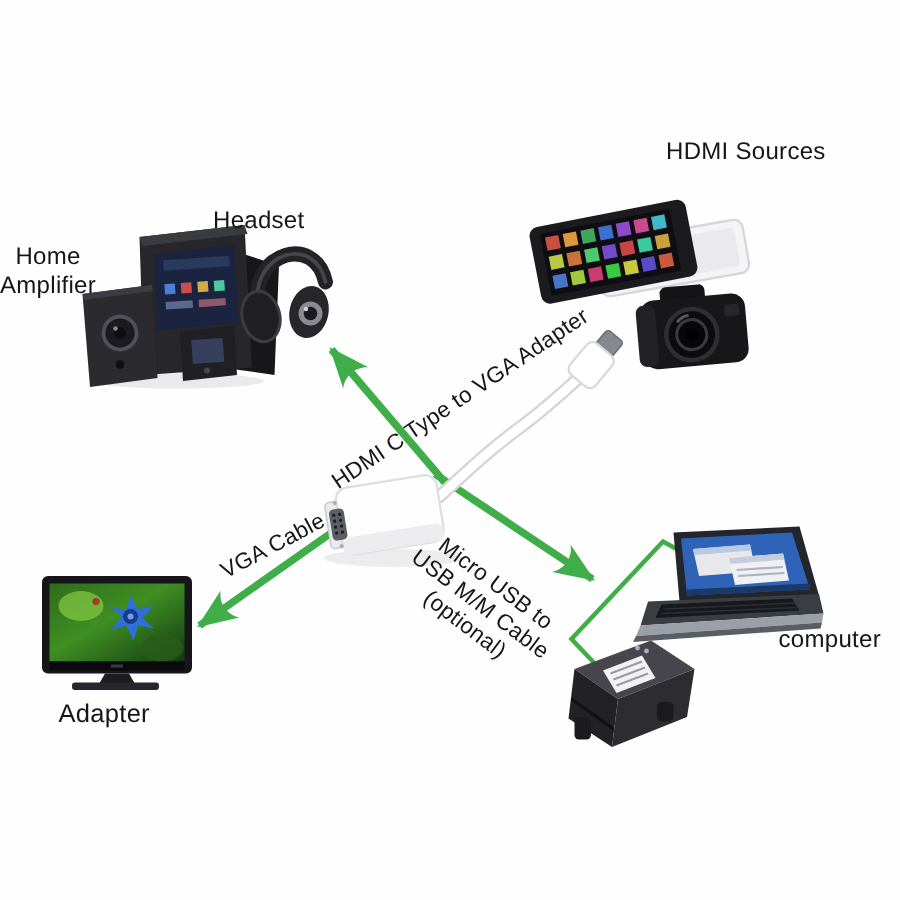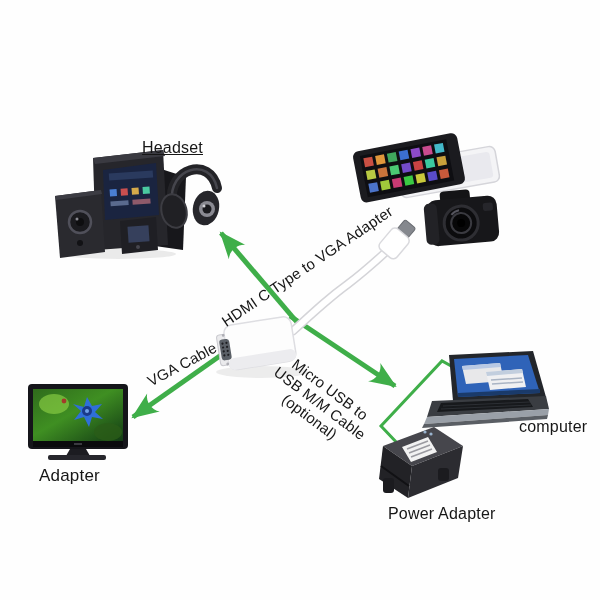--- a/index.html
+++ b/index.html
@@ -8,21 +8,21 @@
     font-family:"Liberation Sans", sans-serif;overflow:hidden;
   }
   #scene{position:absolute;left:0;top:0;}
   .label{
     position:absolute;color:#161616;font-size:16px;line-height:19px;
     white-space:pre-line;letter-spacing:.2px;
   }
   .label.center{text-align:center;}
   .rot{transform-origin:center center;white-space:pre-line;}
   #label-home-amplifier{left:0px;top:162px;width:64px;text-align:center;}
-  #label-headset{left:142px;top:138px;text-decoration:underline;}
+  #label-headset{left:142px;top:138px;}
   #label-hdmi-sources{left:444px;top:92px;}
   #label-display{left:39px;top:466px;font-size:17px;}
   #label-computer{left:519px;top:417px;font-size:16px;}
   #label-power-adapter{left:388px;top:504px;}
   #label-adapter-cable{
     left:307px;top:266px;font-size:15px;white-space:nowrap;
     transform:translate(-50%,-50%) rotate(-34deg);
   }
   #label-vga-cable{
     left:182px;top:364px;font-size:15px;white-space:nowrap;
@@ -211,23 +211,25 @@
         <circle cx="223" cy="346" r="1.1" fill="#1e1e22"></circle>
           <circle cx="227" cy="346" r="1.1" fill="#1e1e22"></circle>
         <circle cx="223" cy="350" r="1.1" fill="#1e1e22"></circle>
           <circle cx="227" cy="350" r="1.1" fill="#1e1e22"></circle>
         <circle cx="225" cy="330" r="1.4" fill="#aeaeb4"></circle>
         <circle cx="225" cy="359" r="1.4" fill="#aeaeb4"></circle>
       </g>
     </g>
   </svg>
 
+  <div class="label center" id="label-home-amplifier">Home
+Amplifier</div>
   <div class="label" id="label-headset">Headset</div>
+  <div class="label" id="label-hdmi-sources">HDMI Sources</div>
   <div class="label" id="label-display">Adapter</div>
   <div class="label" id="label-computer">computer</div>
-  <div class="label" id="label-power-adapter">Power Adapter</div>
 
   <div class="label rot" id="label-adapter-cable">HDMI C Type to VGA Adapter</div>
   <div class="label rot" id="label-vga-cable">VGA Cable</div>
   <div class="label rot center" id="label-micro-usb">Micro USB to
 USB M/M Cable
 (optional)</div>
 </div>
 
 </body></html>

